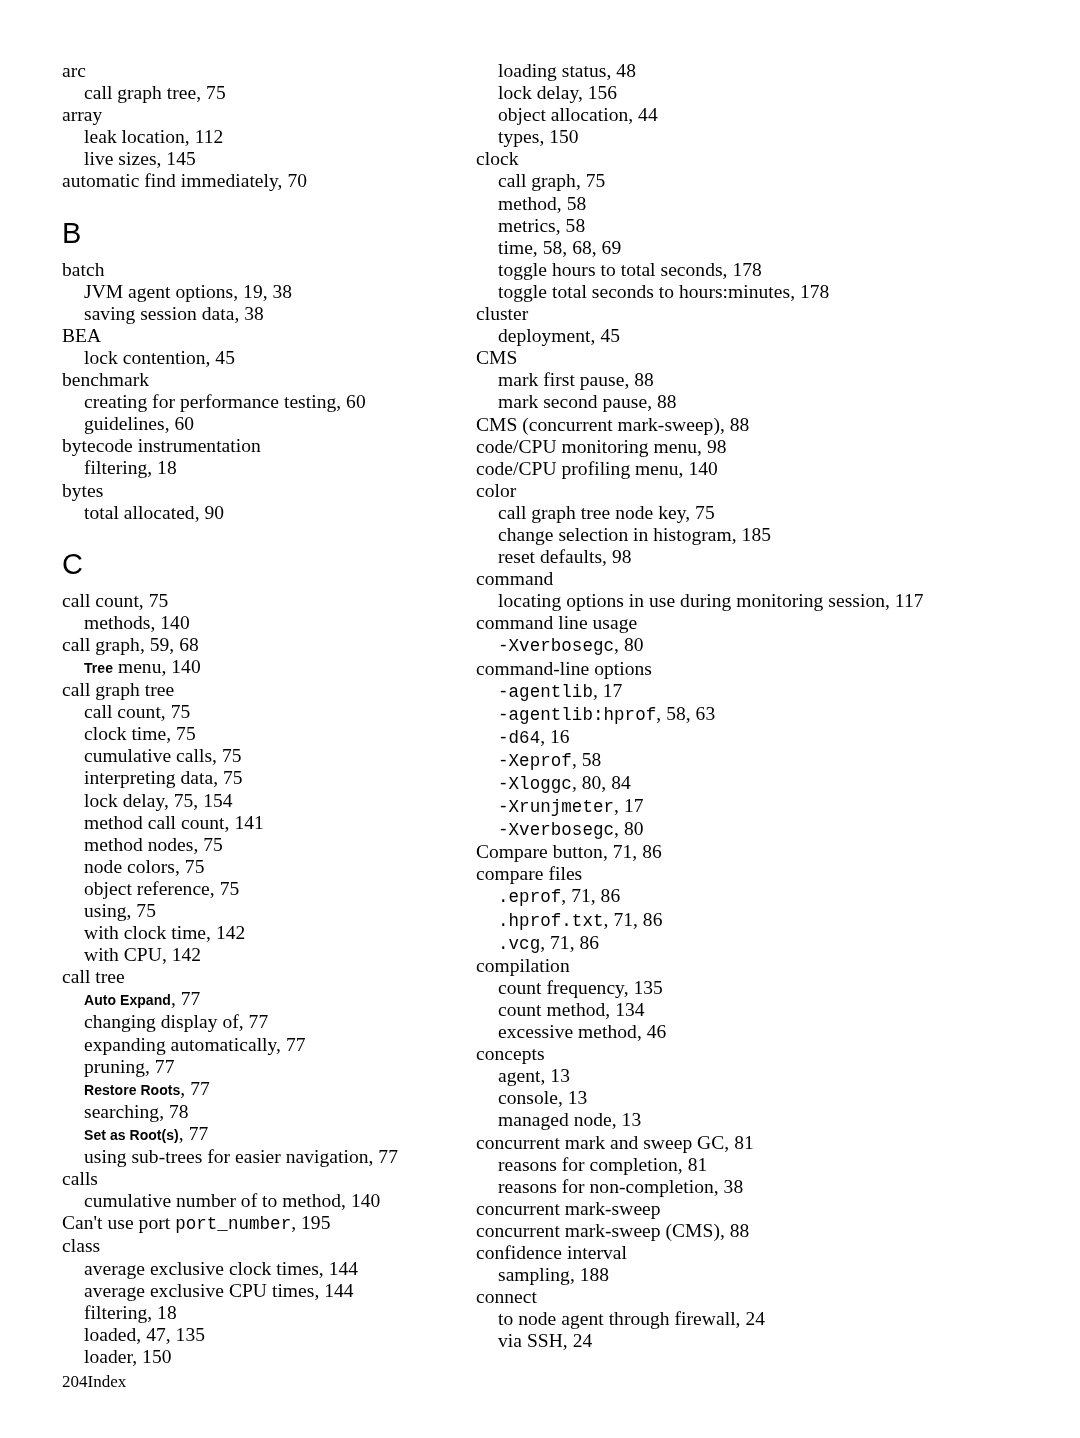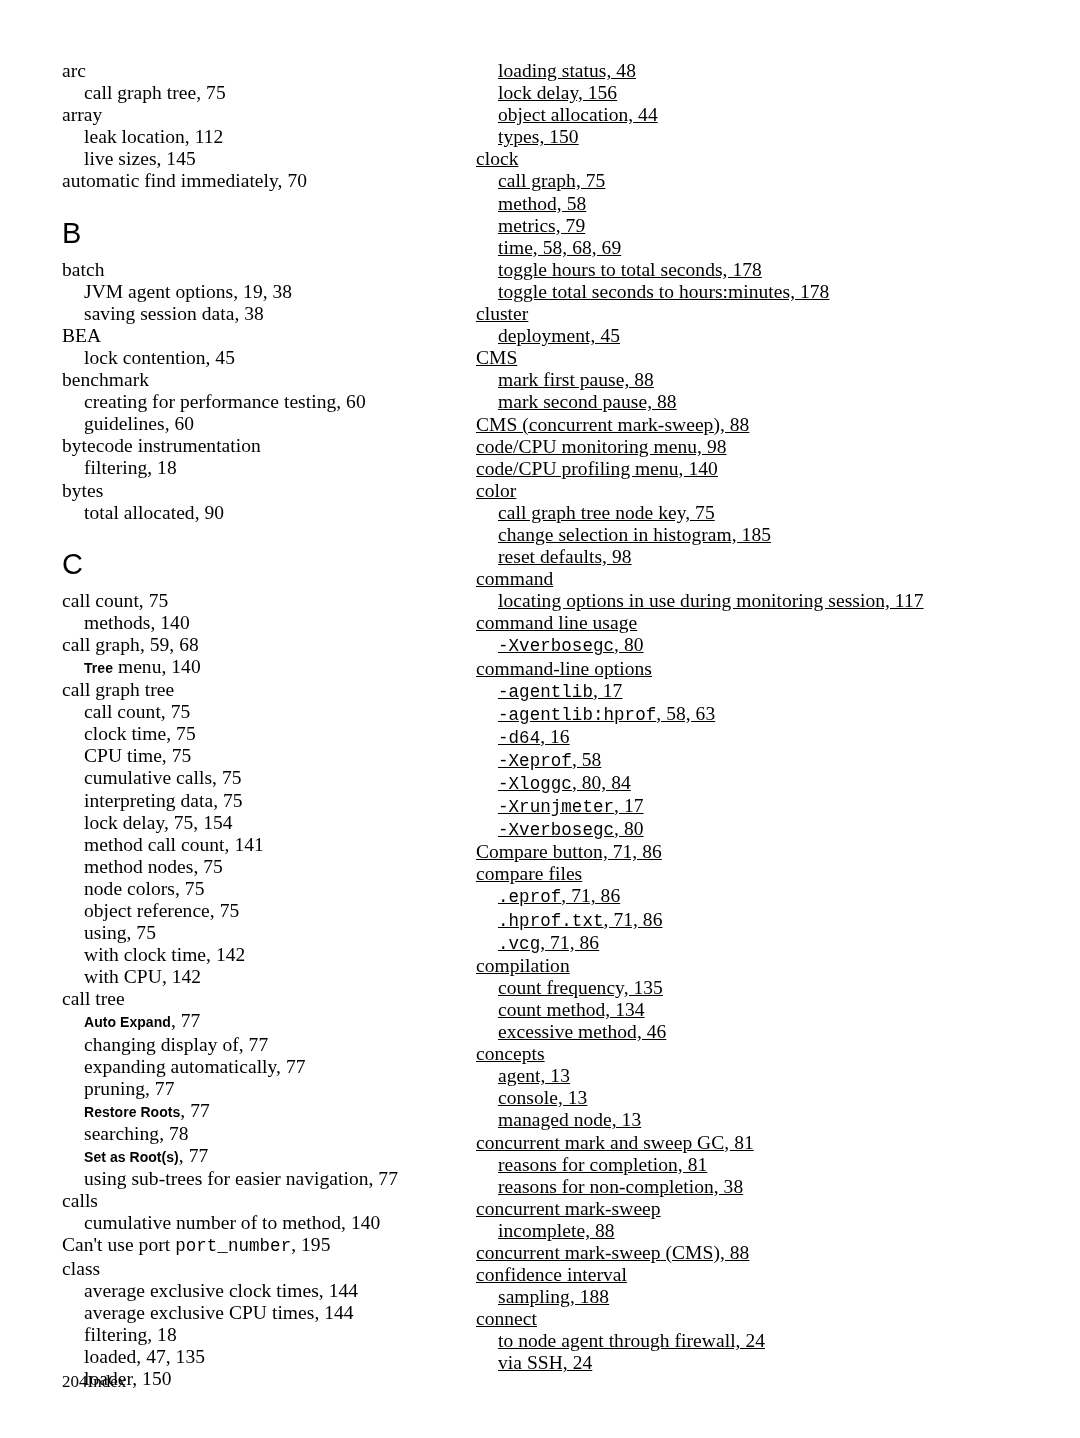--- a/index.html
+++ b/index.html
@@ -26,21 +26,20 @@
   .col {
     box-sizing: border-box;
   }
   .col-left {
     width: 470px;
     padding-left: 62px;
   }
   .col-right {
     width: 540px;
     padding-left: 6px;
-    text-decoration: underline;
   }
 
   .letter-heading {
     font-family: "Liberation Sans", "DejaVu Sans", sans-serif;
     font-size: 29px;
     font-weight: 400;
     line-height: 1;
     margin-top: 26px;
     margin-bottom: 11px;
     letter-spacing: 0.5px;
@@ -111,21 +110,20 @@
         <div class="entry lvl-1"><span class="seg-serif">bytes</span></div>
         <div class="entry lvl-2"><span class="seg-serif">total allocated, 90</span></div>
         <div class="letter-heading">C</div>
         <div class="entry lvl-1"><span class="seg-serif">call count, 75</span></div>
         <div class="entry lvl-2"><span class="seg-serif">methods, 140</span></div>
         <div class="entry lvl-1"><span class="seg-serif">call graph, 59, 68</span></div>
         <div class="entry lvl-2"><span class="seg-bold">Tree</span><span class="seg-serif"> menu, 140</span></div>
         <div class="entry lvl-1"><span class="seg-serif">call graph tree</span></div>
         <div class="entry lvl-2"><span class="seg-serif">call count, 75</span></div>
         <div class="entry lvl-2"><span class="seg-serif">clock time, 75</span></div>
-        <div class="entry lvl-2"><span class="seg-serif">CPU time, 75</span></div>
         <div class="entry lvl-2"><span class="seg-serif">cumulative calls, 75</span></div>
         <div class="entry lvl-2"><span class="seg-serif">interpreting data, 75</span></div>
         <div class="entry lvl-2"><span class="seg-serif">lock delay, 75, 154</span></div>
         <div class="entry lvl-2"><span class="seg-serif">method call count, 141</span></div>
         <div class="entry lvl-2"><span class="seg-serif">method nodes, 75</span></div>
         <div class="entry lvl-2"><span class="seg-serif">node colors, 75</span></div>
         <div class="entry lvl-2"><span class="seg-serif">object reference, 75</span></div>
         <div class="entry lvl-2"><span class="seg-serif">using, 75</span></div>
         <div class="entry lvl-2"><span class="seg-serif">with clock time, 142</span></div>
         <div class="entry lvl-2"><span class="seg-serif">with CPU, 142</span></div>
@@ -149,21 +147,21 @@
         <div class="entry lvl-2"><span class="seg-serif">loader, 150</span></div>
       </div>
     <div class="col col-right">
         <div class="entry lvl-2"><span class="seg-serif">loading status, 48</span></div>
         <div class="entry lvl-2"><span class="seg-serif">lock delay, 156</span></div>
         <div class="entry lvl-2"><span class="seg-serif">object allocation, 44</span></div>
         <div class="entry lvl-2"><span class="seg-serif">types, 150</span></div>
         <div class="entry lvl-1"><span class="seg-serif">clock</span></div>
         <div class="entry lvl-2"><span class="seg-serif">call graph, 75</span></div>
         <div class="entry lvl-2"><span class="seg-serif">method, 58</span></div>
-        <div class="entry lvl-2"><span class="seg-serif">metrics, 79</span></div>
+        <div class="entry lvl-2"><span class="seg-serif">metrics, 58</span></div>
         <div class="entry lvl-2"><span class="seg-serif">time, 58, 68, 69</span></div>
         <div class="entry lvl-2"><span class="seg-serif">toggle hours to total seconds, 178</span></div>
         <div class="entry lvl-2"><span class="seg-serif">toggle total seconds to hours:minutes, 178</span></div>
         <div class="entry lvl-1"><span class="seg-serif">cluster</span></div>
         <div class="entry lvl-2"><span class="seg-serif">deployment, 45</span></div>
         <div class="entry lvl-1"><span class="seg-serif">CMS</span></div>
         <div class="entry lvl-2"><span class="seg-serif">mark first pause, 88</span></div>
         <div class="entry lvl-2"><span class="seg-serif">mark second pause, 88</span></div>
         <div class="entry lvl-1"><span class="seg-serif">CMS (concurrent mark-sweep), 88</span></div>
         <div class="entry lvl-1"><span class="seg-serif">code/CPU monitoring menu, 98</span></div>
@@ -194,21 +192,20 @@
         <div class="entry lvl-2"><span class="seg-serif">count method, 134</span></div>
         <div class="entry lvl-2"><span class="seg-serif">excessive method, 46</span></div>
         <div class="entry lvl-1"><span class="seg-serif">concepts</span></div>
         <div class="entry lvl-2"><span class="seg-serif">agent, 13</span></div>
         <div class="entry lvl-2"><span class="seg-serif">console, 13</span></div>
         <div class="entry lvl-2"><span class="seg-serif">managed node, 13</span></div>
         <div class="entry lvl-1"><span class="seg-serif">concurrent mark and sweep GC, 81</span></div>
         <div class="entry lvl-2"><span class="seg-serif">reasons for completion, 81</span></div>
         <div class="entry lvl-2"><span class="seg-serif">reasons for non-completion, 38</span></div>
         <div class="entry lvl-1"><span class="seg-serif">concurrent mark-sweep</span></div>
-        <div class="entry lvl-2"><span class="seg-serif">incomplete, 88</span></div>
         <div class="entry lvl-1"><span class="seg-serif">concurrent mark-sweep (CMS), 88</span></div>
         <div class="entry lvl-1"><span class="seg-serif">confidence interval</span></div>
         <div class="entry lvl-2"><span class="seg-serif">sampling, 188</span></div>
         <div class="entry lvl-1"><span class="seg-serif">connect</span></div>
         <div class="entry lvl-2"><span class="seg-serif">to node agent through firewall, 24</span></div>
         <div class="entry lvl-2"><span class="seg-serif">via SSH, 24</span></div>
       </div>
   </div>
 
   <div class="footer">

